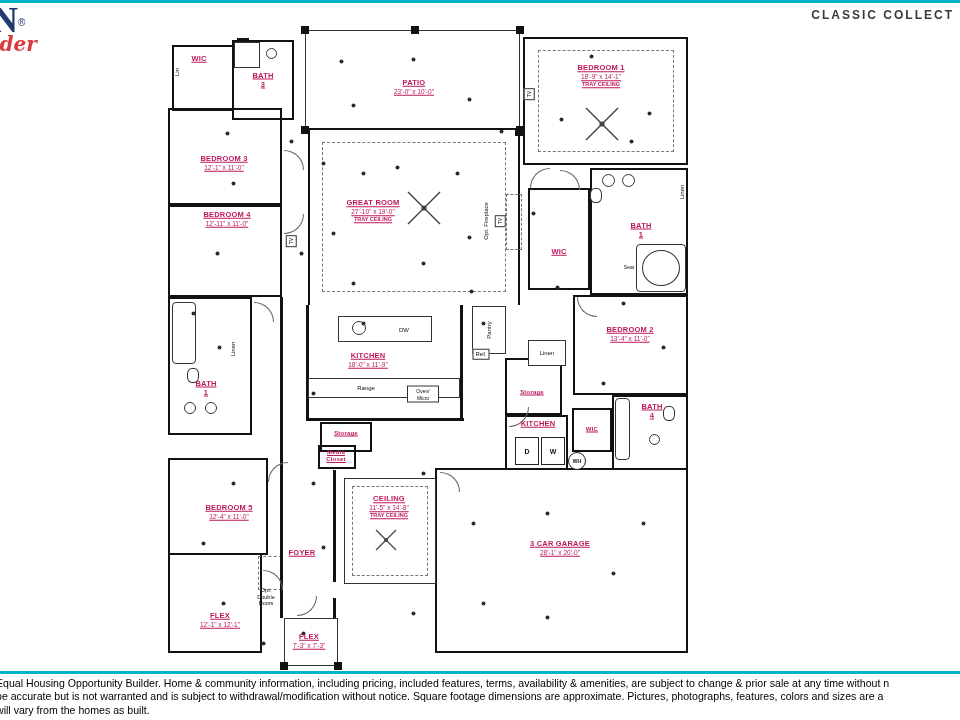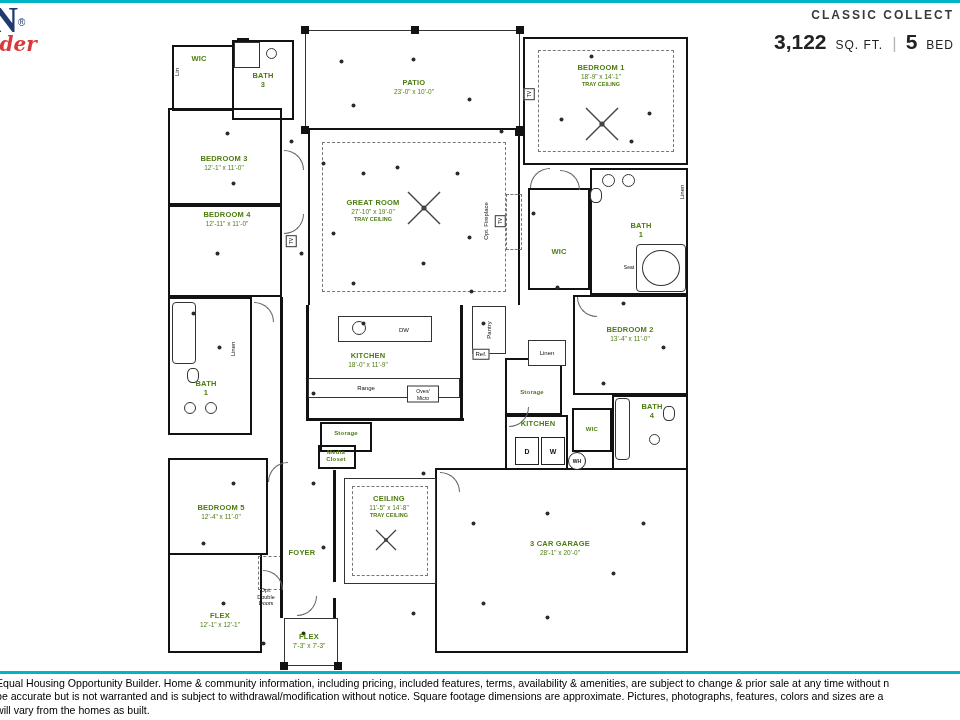--- a/index.html
+++ b/index.html
@@ -20,21 +20,21 @@
   .stat-num{font-size:21px;font-weight:bold;color:#222;}
   .stat-unit{font-size:12px;letter-spacing:1px;color:#222;}
   .sep{color:#b5b5b5;font-size:17px;}
   
   .plan{position:absolute;left:0;top:0;width:960px;height:720px;}
   .room{position:absolute;border:2px solid #121212;box-sizing:border-box;background:transparent;}
   .room.t{border-width:1px;border-color:#333;}
   .room.ob{border-bottom:0;}
   .wall{position:absolute;background:#121212;}
   .dash{position:absolute;border:1px dashed #777;box-sizing:border-box;}
-  .lbl{position:absolute;transform:translate(-50%,-50%);text-align:center;width:70px;color:#4d7c0f;}
+  .lbl{position:absolute;transform:translate(-50%,-50%);text-align:center;width:70px;color:#be185d;text-decoration:underline;}
   .lbl .rname{font-size:7.5px;font-weight:bold;letter-spacing:.2px;line-height:8.5px;}
   .lbl .rdims{font-size:6.5px;line-height:8px;}
   .lbl .rnote{font-size:5.5px;font-weight:bold;line-height:7px;}
   .lbl.sm .rname{font-size:6px;line-height:7px;}
   .fx{position:absolute;transform:translate(-50%,-50%);font-size:6px;line-height:6.5px;color:#111;text-align:center;}
   .fx.rot{transform:translate(-50%,-50%) rotate(-90deg);}
   .fx.bx{border:1px solid #333;padding:1px 2px;background:#fff;}
   .appl{position:absolute;border:1px solid #222;display:flex;align-items:center;justify-content:center;
         font-size:7px;font-weight:bold;color:#111;background:#fff;box-sizing:border-box;}
   .wh{position:absolute;border:1px solid #222;border-radius:50%;display:flex;align-items:center;justify-content:center;
@@ -70,27 +70,20 @@
 
 <div class="logo">
   <div>
     <span class="big">N</span><span class="reg">®</span>
   </div>
   <div class="script">lder</div>
 </div>
 
 <div class="hdr-right">
   <div class="collection">CLASSIC COLLECT</div>
-  <div class="stats">
-    <span class="stat-num">3,122</span>
-    <span class="stat-unit">SQ. FT.</span>
-    <span class="sep">|</span>
-    <span class="stat-num">5</span>
-    <span class="stat-unit">BED</span>
-  </div>
 </div>
 
 <div class="plan">
 
   <div class="room" style="left:172px;top:45px;width:62px;height:66px"></div>
   <div class="room" style="left:232px;top:40px;width:62px;height:80px"></div>
   <div class="room t" style="left:305px;top:30px;width:215px;height:100px"></div>
   <div class="room" style="left:523px;top:37px;width:165px;height:128px"></div>
   <div class="room" style="left:168px;top:108px;width:114px;height:97px"></div>
   <div class="room" style="left:168px;top:205px;width:114px;height:92px"></div>
@@ -263,21 +256,21 @@
     </div>
   <div class="lbl" style="left:652px;top:411px;width:26px">
       <div class="rname">BATH 4</div>
     </div>
   <div class="lbl sm" style="left:346px;top:433px;width:40px">
       <div class="rname">Storage</div>
     </div>
   <div class="lbl sm" style="left:336px;top:456px;width:30px">
       <div class="rname">Media Closet</div>
     </div>
-  <div class="lbl" style="left:221px;top:512px">
+  <div class="lbl" style="left:229px;top:512px">
       <div class="rname">BEDROOM 5</div>
       <div class="rdims">12'-4" x 11'-0"</div>
     </div>
   <div class="lbl" style="left:389px;top:507px">
       <div class="rname">CEILING</div>
       <div class="rdims">11'-5" x 14'-8"</div>
       <div class="rnote">TRAY CEILING</div>
     </div>
   <div class="lbl" style="left:302px;top:553px;width:40px">
       <div class="rname">FOYER</div>

